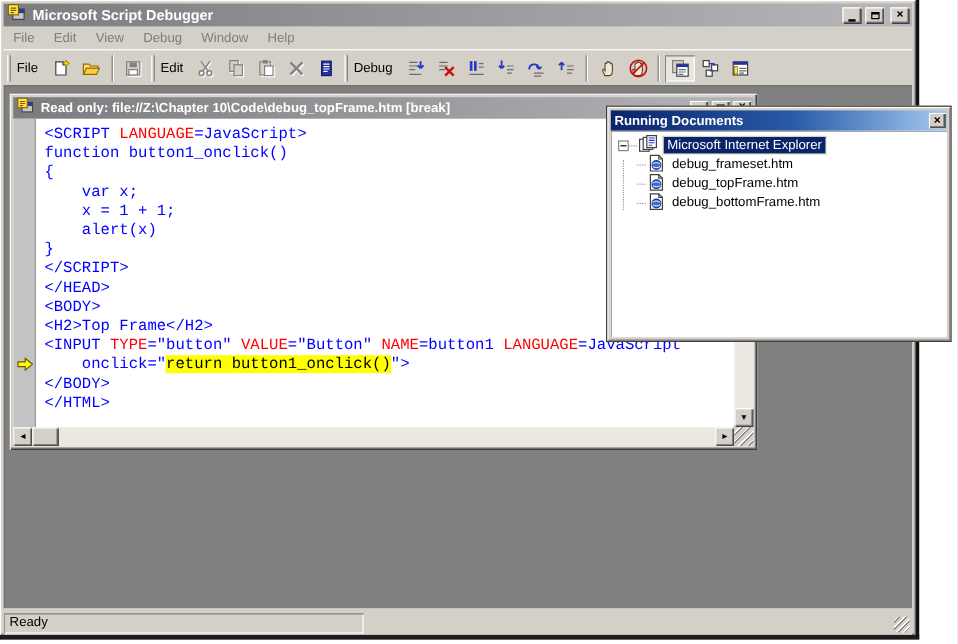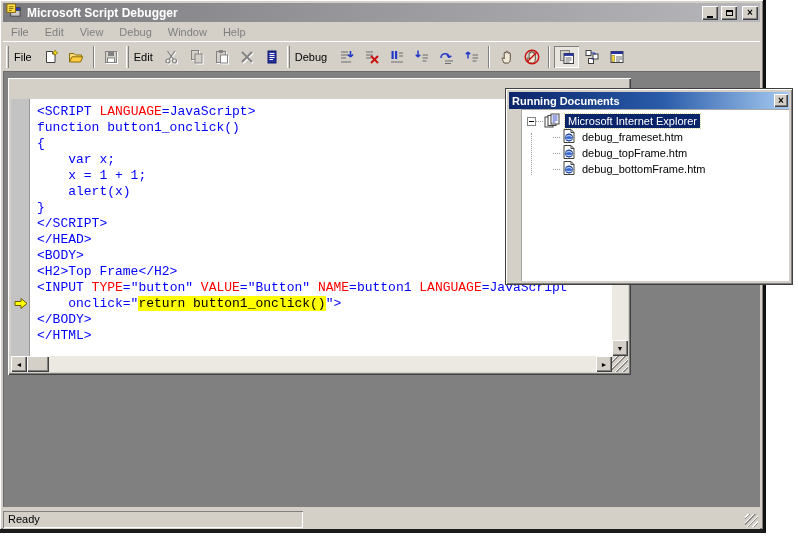--- a/index.html
+++ b/index.html
@@ -72,29 +72,29 @@
 
   
   #rd-window{position:absolute;left:505px;top:88px;width:288px;height:197px;background:#d4d0c8;
     border:1px solid #404040;box-shadow:inset 1px 1px 0 #ffffff, inset -1px -1px 0 #808080;z-index:50;}
   #rd-title{position:absolute;left:3px;top:3px;right:3px;height:17px;
     background:linear-gradient(to right,#0a246a 0%,#2a5caa 55%,#a6caf0 100%);
     display:flex;align-items:center;padding:0 1px 0 3px;}
   #rd-title .title-text{flex:1;color:#ffffff;font-weight:bold;font-size:11px;}
   #rd-close{width:14px;height:13px;font-size:8px;font-weight:bold;}
   #rd-body{position:absolute;left:3px;top:20px;right:3px;bottom:3px;background:#ffffff;
-    box-shadow:inset 1px 1px 0 #a8a8a8;font-size:11px;color:#000;padding-top:4px;position:absolute;margin-left:12px;}
+    box-shadow:inset 1px 1px 0 #a8a8a8;font-size:11px;color:#000;padding-top:4px;position:absolute;}
   .tree-row{height:16px;display:flex;align-items:center;position:relative;}
   .expander{width:9px;height:9px;background:#ffffff;border:1px solid #848484;margin-left:6px;
     display:flex;align-items:center;justify-content:center;flex:0 0 auto;}
   .expander .minus{width:5px;height:1px;background:#000;}
   .dotline-h{width:7px;height:1px;border-bottom:1px dotted #9a9a9a;flex:0 0 auto;}
   .tree-icon{flex:0 0 auto;margin:0 3px 0 1px;}
   .root-label{background:#0a246a;color:#ffffff;padding:1px 3px;outline:1px dotted #d8d890;}
-  .child-row{padding-left:32px;}
+  .child-row{padding-left:22px;}
   .child-label{padding:1px 2px;}
   #tree-vline{position:absolute;left:10px;top:24px;height:42px;border-left:1px dotted #9a9a9a;}
 
   
   #status-bar{position:absolute;left:3px;right:3px;bottom:0;height:22px;background:#d4d0c8;}
   .status-panel{position:absolute;top:4px;height:17px;box-shadow:inset 1px 1px 0 #808080, inset -1px -1px 0 #ffffff;
     font-size:11px;padding:2px 5px;white-space:nowrap;overflow:hidden;}
   #status-msg{left:0;width:300px;}
   #status-line{left:355px;right:1px;}
   #status-grip{position:absolute;right:2px;bottom:2px;width:13px;height:13px;
@@ -272,20 +272,40 @@
         <rect x="2" y="2.5" width="12" height="2.5" fill="#24319e"></rect>
         <rect x="3" y="6.5" width="2.5" height="6" fill="#ffe24a" stroke="#907800" stroke-width="0.6"></rect>
         <path d="M7 8 h6 M7 10 h6 M7 12 h4" stroke="#6d6d6d" stroke-width="1" fill="none"></path>
       </svg>
     </div>
   </div>
 
   <div id="mdi">
 
     <div id="doc-window">
+      <div id="doc-title">
+        <span class="tree-icon">
+          <svg width="14" height="14" viewBox="0 0 16 16">
+            <rect x="5" y="5" width="10" height="9" fill="#c8c8c8" stroke="#404040"></rect>
+            <rect x="5" y="5" width="10" height="3" fill="#2438c8" stroke="#404040"></rect>
+            <rect x="1" y="1" width="9" height="9" fill="#ffe24a" stroke="#806000"></rect>
+            <path d="M3 4 h5 M3 6 h5 M3 8 h3" stroke="#806000" stroke-width="1" fill="none"></path>
+          </svg>
+        </span>
+        <span class="title-text">Read only: file://Z:\Chapter 10\Code\debug_topFrame.htm [break]</span>
+        <div class="doc-btn btn3d">
+            <span class="glyph-min"></span>
+          </div>
+        <div class="doc-btn btn3d">
+            <span class="glyph-max"></span>
+          </div>
+        <div class="doc-btn btn3d">
+            <span class="glyph-x">×</span>
+          </div>
+      </div>
 
       <div id="doc-content">
         <div id="gutter">
           <svg id="current-arrow" viewBox="0 0 14 11" style="top: 199px;">
             <path d="M1 3.5 h6 v-3 l6 5 -6 5 v-3 h-6 z" fill="#ffff00" stroke="#6a5a00" stroke-width="1"></path>
           </svg>
         </div>
         <div id="code-lines"><div class="code-line"><span class="tok-blue">&lt;SCRIPT </span><span class="tok-red">LANGUAGE</span><span class="tok-blue">=JavaScript&gt;</span></div><div class="code-line"><span class="tok-blue">function button1_onclick()</span></div><div class="code-line"><span class="tok-blue">{</span></div><div class="code-line"><span class="tok-blue">    var x;</span></div><div class="code-line"><span class="tok-blue">    x = 1 + 1;</span></div><div class="code-line"><span class="tok-blue">    alert(x)</span></div><div class="code-line"><span class="tok-blue">}</span></div><div class="code-line"><span class="tok-blue">&lt;/SCRIPT&gt;</span></div><div class="code-line"><span class="tok-blue">&lt;/HEAD&gt;</span></div><div class="code-line"><span class="tok-blue">&lt;BODY&gt;</span></div><div class="code-line"><span class="tok-blue">&lt;H2&gt;Top Frame&lt;/H2&gt;</span></div><div class="code-line"><span class="tok-blue">&lt;INPUT </span><span class="tok-red">TYPE</span><span class="tok-blue">="button" </span><span class="tok-red">VALUE</span><span class="tok-blue">="Button" </span><span class="tok-red">NAME</span><span class="tok-blue">=button1 </span><span class="tok-red">LANGUAGE</span><span class="tok-blue">=JavaScript</span></div><div class="code-line"><span class="tok-blue">    onclick="</span><span class="tok-highlight">return button1_onclick()</span><span class="tok-blue">"&gt;</span></div><div class="code-line"><span class="tok-blue">&lt;/BODY&gt;</span></div><div class="code-line"><span class="tok-blue">&lt;/HTML&gt;</span></div></div>
 
         <div id="vscroll" class="sb-track">

